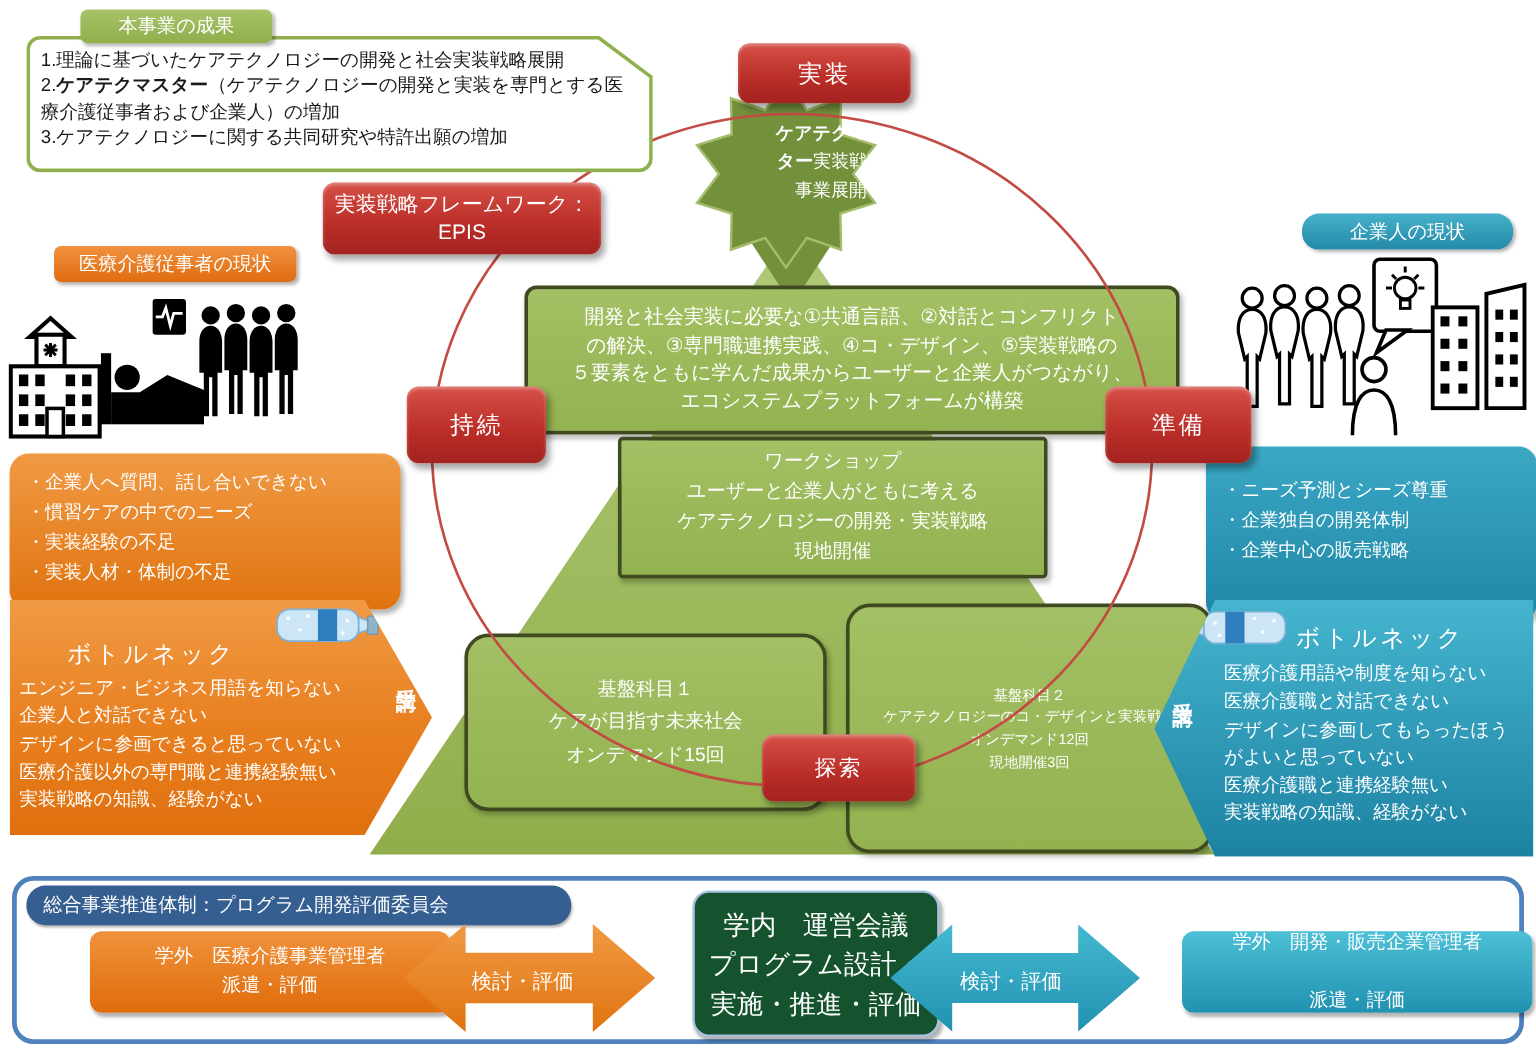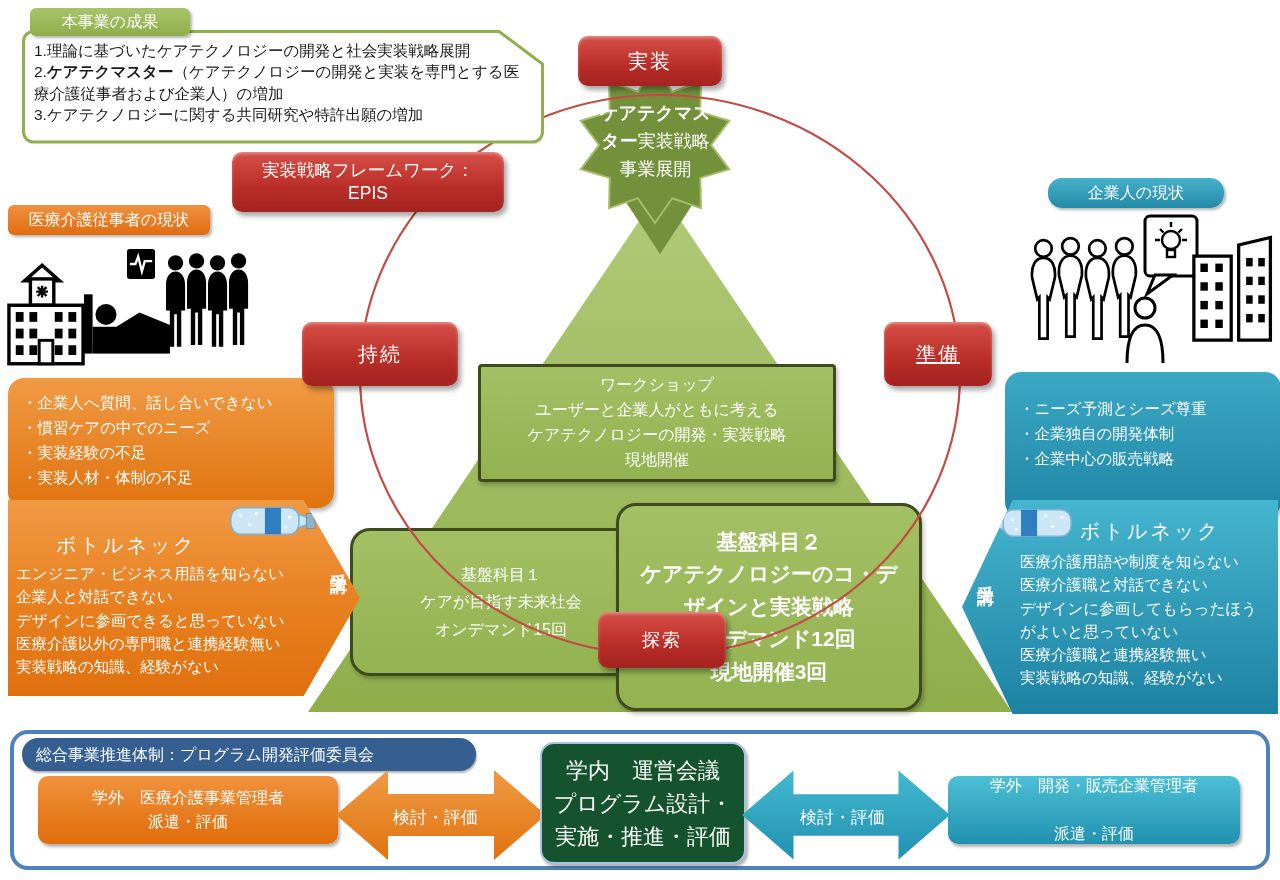--- a/index.html
+++ b/index.html
@@ -1,19 +1,19 @@
 <!DOCTYPE html>
 <html><head>
 <meta charset="utf-8">
 <style>
   html,body{margin:0;padding:0;background:#fff;}
   body{font-family:"Liberation Sans","DejaVu Sans",sans-serif;}
   #stage{position:relative;width:1280px;height:880px;background:#fff;overflow:hidden;}
   .abs{position:absolute;}
-  .ctr{display:flex;flex-direction:column;align-items:center;justify-content:center;text-align:center;}
+  .ctr{display:flex;flex-direction:column;align-items:center;justify-content:center;text-align:center;margin-left:37px;}
 
   
   .gbox{background:linear-gradient(180deg,#a3c064,#93b250);border:3px solid #404a21;
         color:#fff;box-shadow:2px 3px 4px rgba(0,0,0,.25);z-index:5;}
   .gbox .ln{white-space:nowrap;}
 
   
   .rlab{background:linear-gradient(180deg,#d65048,#b92d27 60%,#a32320);border-radius:10px;
         color:#fff;z-index:10;box-shadow:3px 4px 5px rgba(0,0,0,.35), inset 0 2px 3px rgba(255,255,255,.35);
         font-size:20px;letter-spacing:2px;}
@@ -51,71 +51,77 @@
           <stop offset="1" stop-color="#8fae4b"></stop>
       </linearGradient>
     </defs>
     <polygon points="660,190 1012,712 308,712" fill="url(#pyr)"></polygon>
     <polygon points="618,190 702,190 660,254" fill="#73903b"></polygon>
     <g transform="translate(575,65)">
       <polygon fill="#73903b" stroke="#a3bd6b" stroke-width="2" points="80,2 97.3,26.7 125.9,16.9 125.3,47.1 154.2,55.9 136,80 154.2,104.1 125.3,112.9 125.9,143.1 97.3,133.3 80,158 62.7,133.3 34.1,143.1 34.7,112.9 5.8,104.1 24,80 5.8,55.9 34.7,47.1 34.1,16.9 62.7,26.7"></polygon>
     </g>
   </svg>
 
-  <div class="abs ctr" style="left:583px;top:100px;width:145px;z-index:6;color:#fff;font-size:18px;line-height:1.55;">
+  <div class="abs ctr" style="left:583px;top:100px;width:145px;z-index:6;color:#fff;font-size:15px;line-height:1.55;">
     <div style="font-weight:bold;">ケアテクマス</div>
     <div><b>ター</b><span>実装戦略</span></div>
     <div>事業展開</div>
   </div>
 
   <div class="abs tab green ctr" style="left:30px;top:8px;width:160px;height:28px;">本事業の成果</div>
   <div class="abs" style="left:22px;top:30px;width:622px;height:114px;z-index:10;">
     <svg class="abs" style="left:0;top:0;" width="522" height="114" viewBox="0 0 522 114">
       <path d="M11,1.5 H477 L520.5,34 V102 a10,10 0 0 1 -10,10 H11.5 a10,10 0 0 1 -10,-10 V11.5 a10,10 0 0 1 10,-10 Z" fill="#fff" stroke="#8fb04c" stroke-width="3"></path>
     </svg>
     <div class="abs" style="left:12px;top:10px;width:496px;color:#1a1a1a;font-size:15.5px;line-height:1.38;">
       <div>1.理論に基づいたケアテクノロジーの開発と社会実装戦略展開</div>
       <div><span>2.</span><b>ケアテクマスター</b><span>（ケアテクノロジーの開発と実装を専門とする医療介護従事者および企業人）の増加</span></div>
       <div>3.ケアテクノロジーに関する共同研究や特許出願の増加</div>
     </div>
   </div>
 
-  <div class="abs rlab ctr" style="left:232px;top:152px;width:272px;height:60px;font-size:17.5px;line-height:1.3;letter-spacing:0;">
+  <div class="abs rlab ctr" style="left:232px;top:152px;width:232px;height:60px;font-size:17.5px;line-height:1.3;letter-spacing:0;">
     <div>実装戦略フレームワーク：</div>
     <div>EPIS</div>
   </div>
 
+  <div class="abs gbox ctr" style="left:400px;top:238px;width:540px;height:118px;border-radius:10px;font-size:16.5px;line-height:1.42;">
+    <div class="ln">開発と社会実装に必要な①共通言語、②対話とコンフリクト</div>
+    <div class="ln">の解決、③専門職連携実践、④コ・デザイン、⑤実装戦略の</div>
+    <div class="ln">５要素をともに学んだ成果からユーザーと企業人がつながり、</div>
+    <div class="ln">エコシステムプラットフォームが構築</div>
+  </div>
 
   <div class="abs gbox ctr" style="left:478px;top:364px;width:352px;height:112px;border-radius:4px;font-size:16px;line-height:1.55;">
     <div class="ln">ワークショップ</div>
     <div class="ln">ユーザーと企業人がともに考える</div>
     <div class="ln">ケアテクノロジーの開発・実装戦略</div>
     <div class="ln">現地開催</div>
   </div>
 
   <div class="abs gbox ctr" style="left:350px;top:528px;width:296px;height:142px;border-radius:20px;font-size:16px;line-height:1.7;">
     <div class="ln">基盤科目１</div>
     <div class="ln">ケアが目指す未来社会</div>
     <div class="ln">オンデマンド15回</div>
   </div>
 
-  <div class="abs gbox ctr" style="left:616px;top:503px;width:300px;height:202px;border-radius:20px;font-size:21px;line-height:1.55;font-weight:bold;">
+  <div class="abs gbox ctr" style="left:668px;top:503px;width:300px;height:202px;border-radius:20px;font-size:12px;line-height:1.55;">
     <div class="ln">基盤科目２</div>
     <div style="white-space:normal;max-width:264px;">ケアテクノロジーのコ・デザインと実装戦略</div>
     <div class="ln">オンデマンド12回</div>
     <div class="ln">現地開催3回</div>
   </div>
 
   <svg class="abs" style="left:0;top:0;z-index:8;pointer-events:none;" width="1280" height="880" viewBox="0 0 1280 880">
     <ellipse cx="660" cy="375" rx="300" ry="280" fill="none" stroke="#c44a44" stroke-width="2.2"></ellipse>
   </svg>
 
   <div class="abs rlab ctr" style="left:578px;top:36px;width:144px;height:50px;">実装</div>
-  <div class="abs rlab ctr" style="left:302px;top:322px;width:156px;height:64px;">持続</div>
-  <div class="abs rlab ctr" style="left:884px;top:322px;width:108px;height:64px;text-decoration:underline;">準備</div>
+  <div class="abs rlab ctr" style="left:302px;top:322px;width:116px;height:64px;">持続</div>
+  <div class="abs rlab ctr" style="left:884px;top:322px;width:122px;height:64px;">準備</div>
   <div class="abs rlab ctr" style="left:598px;top:612px;width:128px;height:56px;font-size:18px;">探索</div>
 
   <div class="abs tab orange ctr" style="left:8px;top:205px;width:202px;height:30px;">医療介護従事者の現状</div>
 
   <svg class="abs" style="left:7px;top:262px;z-index:6;" width="78" height="106" viewBox="0 0 80 104">
     <polygon points="18,17 36,1 54,17" fill="#fff" stroke="#000" stroke-width="3.5"></polygon>
     <rect x="24" y="15" width="24" height="27" fill="#fff" stroke="#000" stroke-width="3.5"></rect>
     <path d="M36,22 v12 M30,28 h12 M31.5,23.5 l9,9 M40.5,23.5 l-9,9" stroke="#000" stroke-width="2.5" fill="none"></path>
     <rect x="2" y="42" width="76" height="60" fill="#fff" stroke="#000" stroke-width="3.5"></rect>
     <g fill="#000">

